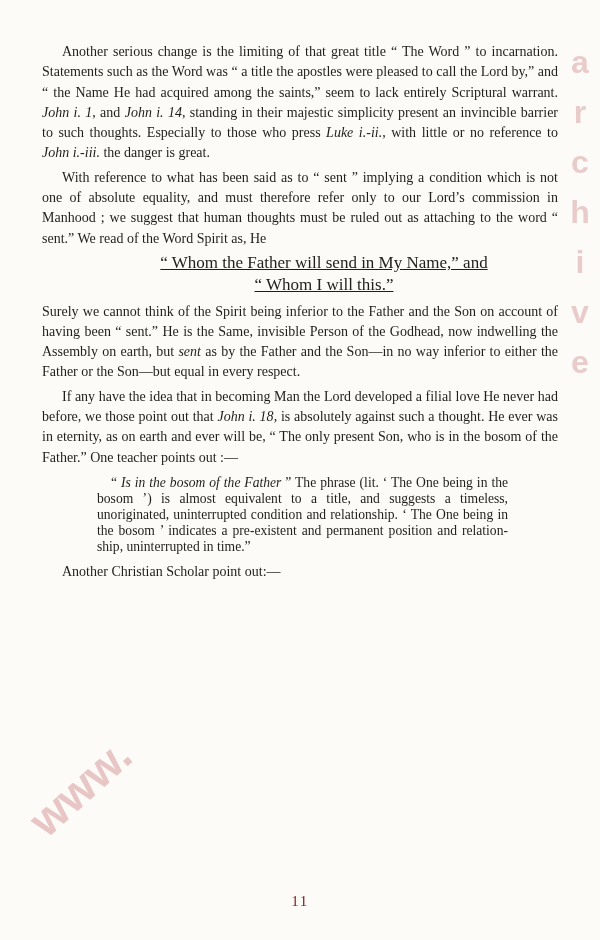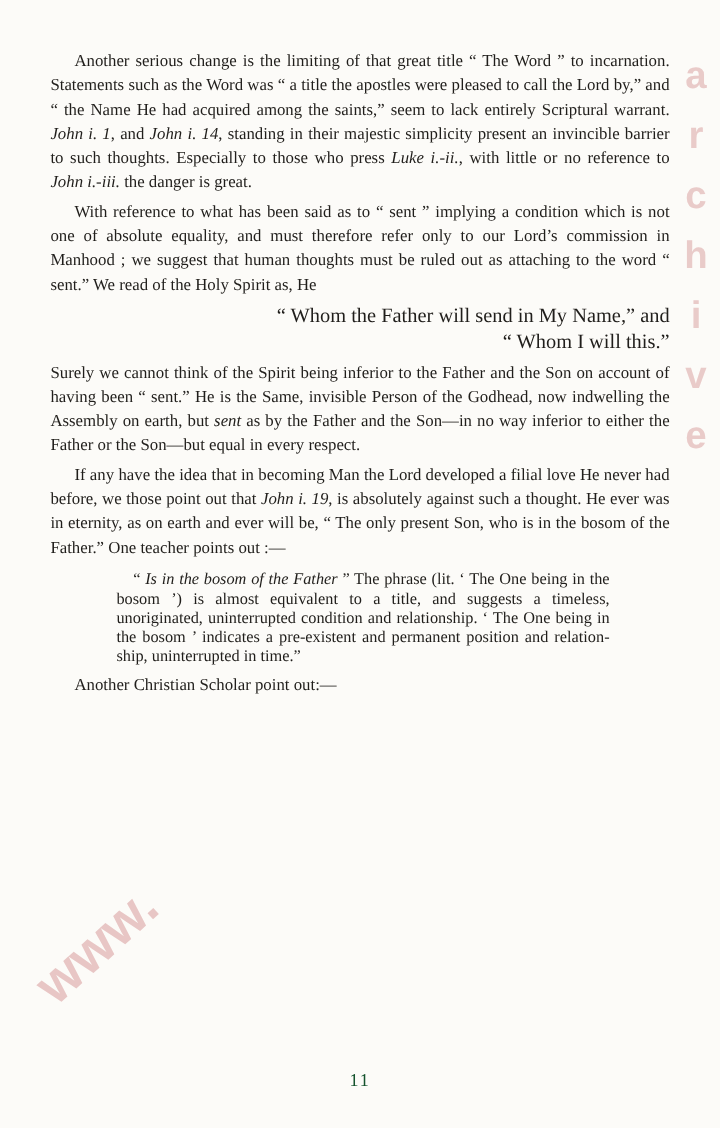--- a/index.html
+++ b/index.html
@@ -31,21 +31,22 @@
     line-height: 20.3px;
     text-align: justify;
   }
   .para.indent {
     text-indent: 20px;
   }
   .quote-line {
     margin: 2px 0 2px 48px;
     font-size: 17px;
     line-height: 20.3px;
-    text-align: right;
+    text-align: center;
+    text-decoration: underline;
   }
   .quote-group {
     margin: 4px 0 6px 0;
   }
   .blockquote {
     margin: 7px 50px 7px 55px;
     font-size: 13.6px;
     line-height: 16px;
     text-align: justify;
     text-indent: 14px;
@@ -54,21 +55,21 @@
     font-style: italic;
   }
   .page-number {
     position: absolute;
     bottom: 30px;
     left: 0;
     right: 0;
     text-align: center;
     font-size: 15px;
     letter-spacing: 1.5px;
-    color: #14532d;
+    color: #7f1d1d;
   }
   .watermark {
     position: absolute;
     font-family: "Liberation Sans", sans-serif;
     font-weight: bold;
     pointer-events: none;
     user-select: none;
   }
   .wm-bottom-left {
     left: 36px;
@@ -94,31 +95,31 @@
 <div class="page">
 
   <div class="watermark wm-bottom-left" style="color: rgb(216, 156, 156);">www.</div>
 
   <div class="watermark wm-right-edge" style="color: rgb(216, 156, 156);">archive</div>
 
   <div class="text-block">
 
     <p class="para indent"><span>Another serious change is the limiting of that great title “ The Word ” to incarnation.  Statements such as the Word was “ a title the apostles were pleased to call the Lord by,” and “ the Name He had acquired among the saints,” seem to lack entirely Scriptural warrant.  </span><span class="italic">John i. 1</span><span>, and </span><span class="italic">John i. 14</span><span>, standing in their majestic simplicity present an invincible barrier to such thoughts.  Especially to those who press </span><span class="italic">Luke i.-ii.</span><span>, with little or no reference to </span><span class="italic">John i.-iii.</span><span> the danger is great.</span></p>
 
-    <p class="para indent"><span>With reference to what has been said as to “ sent ” implying a condition which is not one of absolute equality, and must therefore refer only to our Lord’s commission in Manhood ; we suggest that human thoughts must be ruled out as attaching to the word “ sent.”  We read of the Holy Spirit as, He</span></p>
+    <p class="para indent"><span>With reference to what has been said as to “ sent ” implying a condition which is not one of absolute equality, and must therefore refer only to our Lord’s commission in Manhood ; we suggest that human thoughts must be ruled out as attaching to the word “ sent.”  We read of the Word Spirit as, He</span></p>
 
     <div class="quote-group">
       <p class="quote-line"><span>“ Whom the Father will send in My Name,” and</span></p>
       <p class="quote-line"><span>“ Whom I will this.”</span></p>
     </div>
 
     <p class="para"><span>Surely we cannot think of the Spirit being inferior to the Father and the Son on account of having been “ sent.”  He is the Same, invisible Person of the God­head, now indwelling the Assembly on earth, but </span><span class="italic">sent</span><span> as by the Father and the Son—in no way inferior to either the Father or the Son—but equal in every respect.</span></p>
 
 
-    <p class="para indent"><span>If any have the idea that in becoming Man the Lord developed a filial love He never had before, we those point out that </span><span class="italic">John i. 19</span><span>, is absolutely against such a thought.  He ever was in eternity, as on earth and ever will be, “ The only present Son, who is in the bosom of the Father.”  One teacher points out :—</span></p>
+    <p class="para indent"><span>If any have the idea that in becoming Man the Lord developed a filial love He never had before, we those point out that </span><span class="italic">John i. 18</span><span>, is absolutely against such a thought.  He ever was in eternity, as on earth and ever will be, “ The only present Son, who is in the bosom of the Father.”  One teacher points out :—</span></p>
 
     <div class="blockquote"><span>“ </span><span class="italic">Is in the bosom of the Father</span><span> ”  The phrase (lit. ‘ The One being in the bosom ’) is almost equivalent to a title, and suggests a timeless, unoriginated, uninterrupted condition and relation­ship.  ‘ The One being in the bosom ’ indicates a pre-existent and permanent position and relation­ship, uninterrupted in time.”</span></div>
 
     <p class="para indent"><span>Another Christian Scholar point out:—</span></p>
 
   </div>
 
   <div class="page-number">11</div>
 
 </div>

